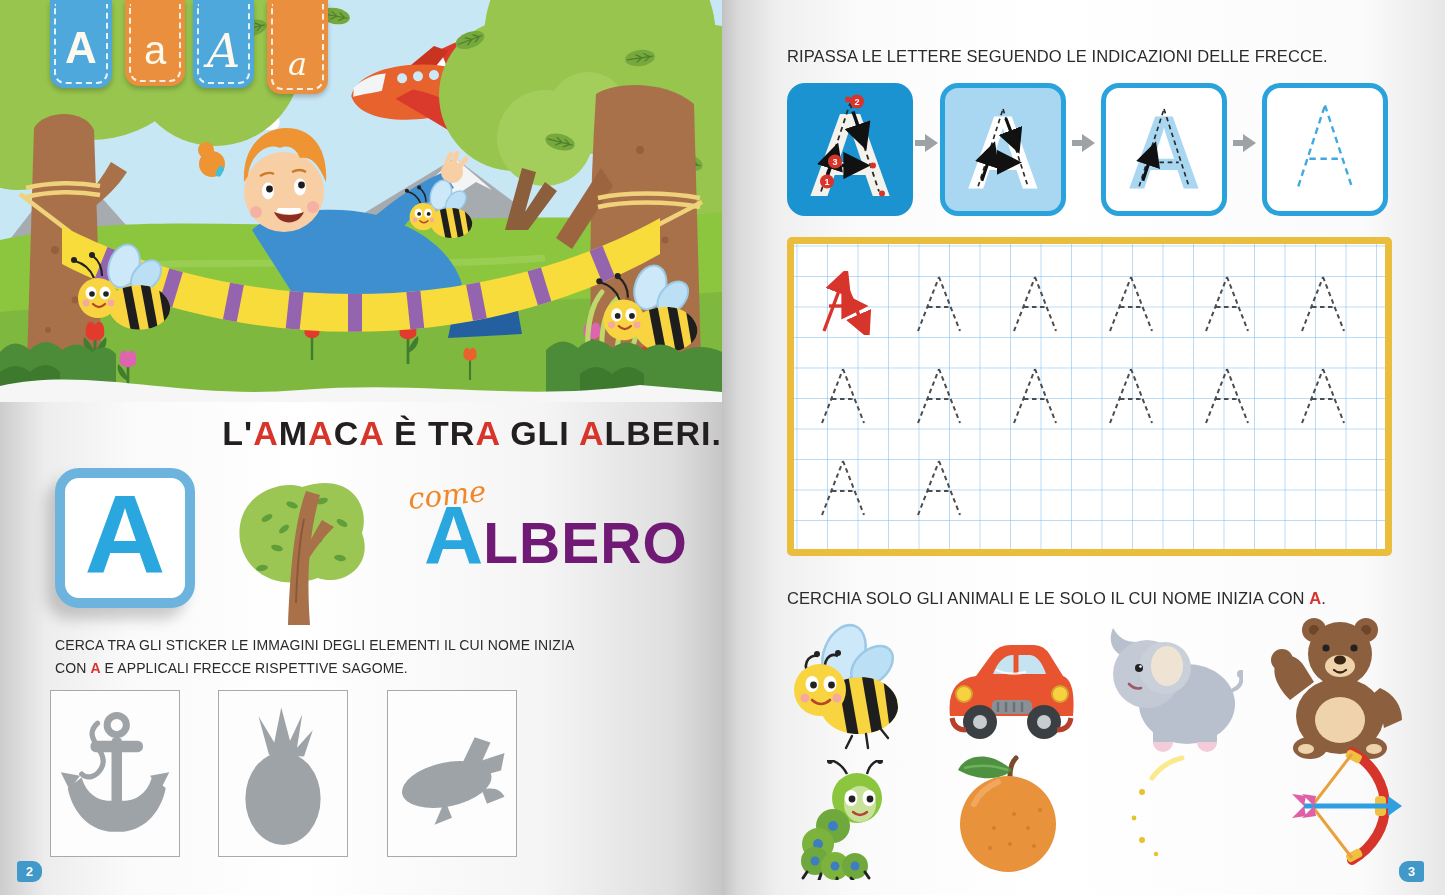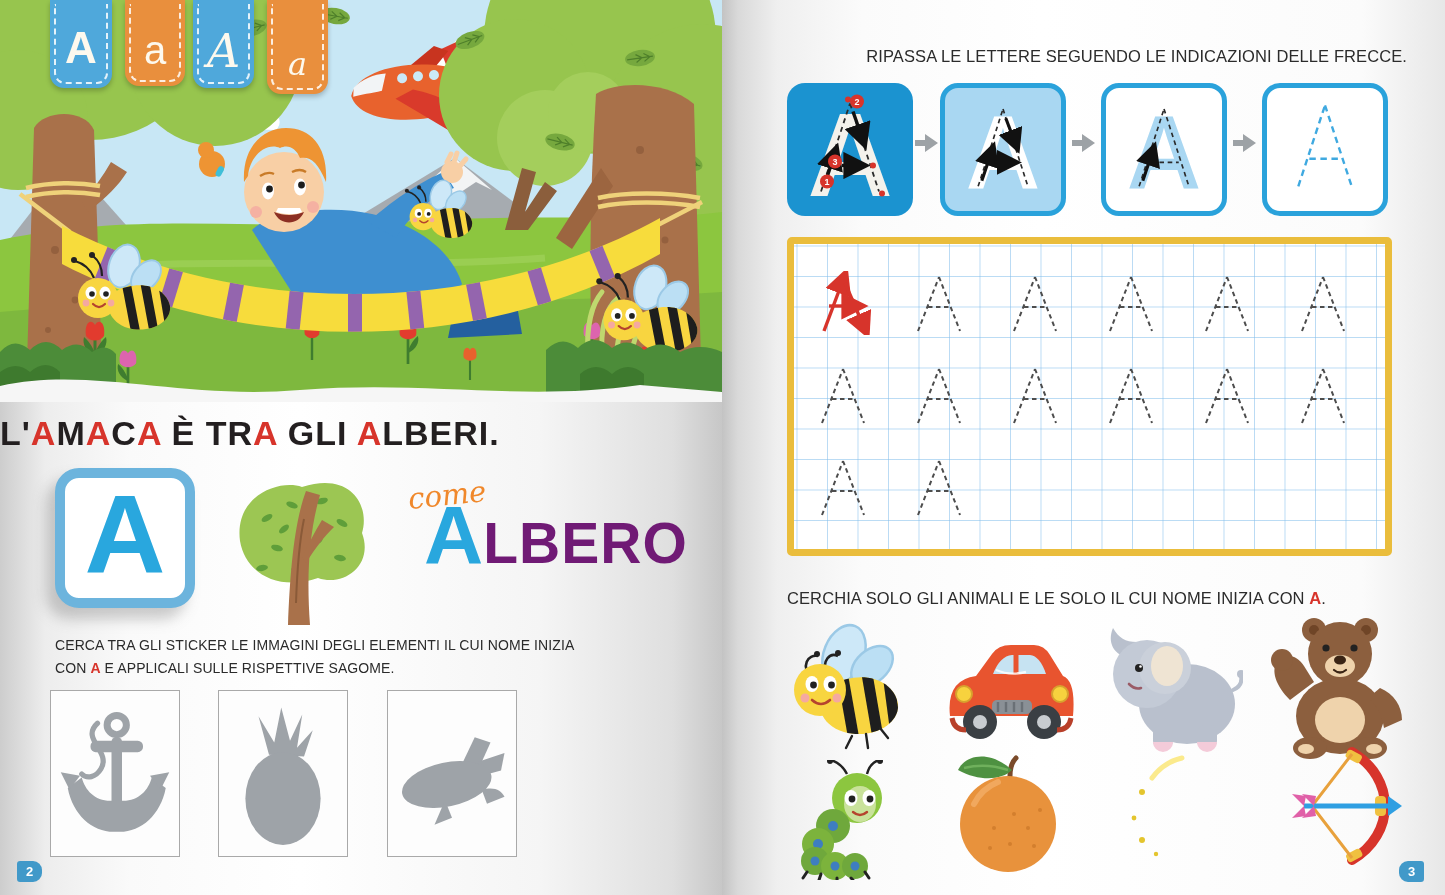--- a/index.html
+++ b/index.html
@@ -17,21 +17,21 @@
   .tab{position:absolute;top:0;border-radius:0 0 14px 14px;box-shadow:0 3px 5px rgba(0,0,0,.22);
        display:flex;align-items:flex-end;justify-content:center;}
   .tab .dash{position:absolute;inset:4px;border:2px dashed rgba(255,255,255,.85);border-radius:0 0 11px 11px;border-top:none;}
   .tab.blue{background:#4FA8DB;} .tab.orange{background:#E98F3D;}
   .tab span{color:#FDF9EE;line-height:1;}
   .tab1{left:50px;width:62px;height:88px;} .tab1 span{font-size:44px;font-weight:bold;margin-bottom:18px;}
   .tab2{left:125px;width:60px;height:86px;} .tab2 span{font-size:40px;margin-bottom:16px;}
   .tab3{left:193px;width:61px;height:88px;} .tab3 span{font-family:"DejaVu Serif",serif;font-style:italic;font-size:46px;margin-bottom:14px;}
   .tab4{left:267px;width:61px;height:94px;} .tab4 span{font-family:"DejaVu Serif",serif;font-style:italic;font-size:32px;margin-bottom:14px;}
 
-  .headline{position:absolute;left:0;top:414px;width:722px;text-align:left;
+  .headline{position:absolute;left:0;top:414px;width:722px;text-align:right;
             font-size:34px;font-weight:bold;letter-spacing:1px;color:#231f20;}
   .red{color:#D7342B;}
 
   .letter-card{position:absolute;left:55px;top:468px;width:120px;height:120px;background:#fff;
      border:10px solid #6CB4DD;border-radius:24px;display:flex;align-items:center;justify-content:center;
      box-shadow:-9px 11px 14px rgba(110,110,110,.35);}
   .letter-card span{font-size:112px;font-weight:bold;color:#29A7DE;line-height:1;margin-top:-6px;}
   .tree-art{position:absolute;left:222px;top:463px;width:152px;height:162px;}
   .come{position:absolute;left:408px;top:478px;font-family:"DejaVu Serif",serif;font-style:italic;
         font-size:29px;color:#F0882B;transform:rotate(-6deg);}
@@ -45,21 +45,21 @@
                border:1.5px solid #a9a9a9;display:flex;align-items:center;justify-content:center;}
   .sbox1{left:50px;} .sbox2{left:218px;} .sbox3{left:387px;}
 
   .page-badge{position:absolute;width:25px;height:21px;background:#4199C9;color:#fff;
      font-size:13px;font-weight:bold;display:flex;align-items:center;justify-content:center;}
   .badge-left{left:17px;top:861px;border-radius:3px 9px 9px 3px;}
   .badge-right{left:1399px;top:861px;border-radius:9px 3px 3px 9px;}
 
   
   .heading{position:absolute;font-size:16.5px;color:#2b2b2b;letter-spacing:.1px;}
-  .h-trace{left:787px;top:47px;width:620px;text-align:right;}
+  .h-trace{left:787px;top:47px;width:620px;}
   .h-circle{left:787px;top:589px;width:620px;}
 
   .trace-box{position:absolute;top:83px;width:126px;height:133px;border-radius:18px;box-sizing:border-box;}
   .tbox1{left:787px;background:#1B93D0;}
   .tbox2{left:940px;background:#A9D7F2;border:5px solid #2AA2DB;}
   .tbox3{left:1101px;background:#ffffff;border:5px solid #2AA2DB;}
   .tbox4{left:1262px;background:#ffffff;border:5px solid #2AA2DB;}
   .trace-box svg{width:100%;height:100%;}
   .step-arrow{position:absolute;top:133px;width:24px;height:20px;}
   .sa1{left:915px;} .sa2{left:1072px;} .sa3{left:1233px;}
@@ -370,21 +370,21 @@
     <path d="M66,162 C68,110 72,60 84,28 L98,32 C88,66 84,108 88,162 Z" fill="#A9714A"></path>
     <path d="M84,100 C94,84 102,74 112,64 L100,57 C92,70 86,82 80,94 Z" fill="#A9714A"></path>
     <path d="M74,140 C75,110 77,80 82,56" stroke="#8A5A38" stroke-width="2" fill="none"></path>
   </svg>
 
   <div class="come">come</div>
   <div class="albero"><span class="big-a">A</span><span class="rest">LBERO</span></div>
 
   <div class="instructions">
     <div>CERCA TRA GLI STICKER LE IMMAGINI DEGLI ELEMENTI IL CUI NOME INIZIA</div>
-    <div><span>CON </span><span class="red" style="font-weight:bold">A</span><span> E APPLICALI SULLE RISPETTIVE SAGOME.</span></div>
+    <div><span>CON </span><span class="red" style="font-weight:bold">A</span><span> E APPLICALI FRECCE RISPETTIVE SAGOME.</span></div>
   </div>
 
   <div class="sticker-box sbox1">
     <svg width="112" height="148" viewBox="0 0 128 164">
       <g fill="#9EA3A8">
         <circle cx="66" cy="26" r="11" fill="none" stroke="#9EA3A8" stroke-width="8"></circle>
         <rect x="36" y="44" width="60" height="13" rx="6"></rect>
         <rect x="60" y="40" width="12" height="80" rx="5"></rect>
         <path d="M66,112 C44,116 30,102 26,86 L10,98 C16,130 40,150 66,148 C92,150 116,130 122,98 L106,86 C102,102 88,116 66,112 Z"></path>
         <path d="M12,100 L2,80 L24,84 Z"></path>

